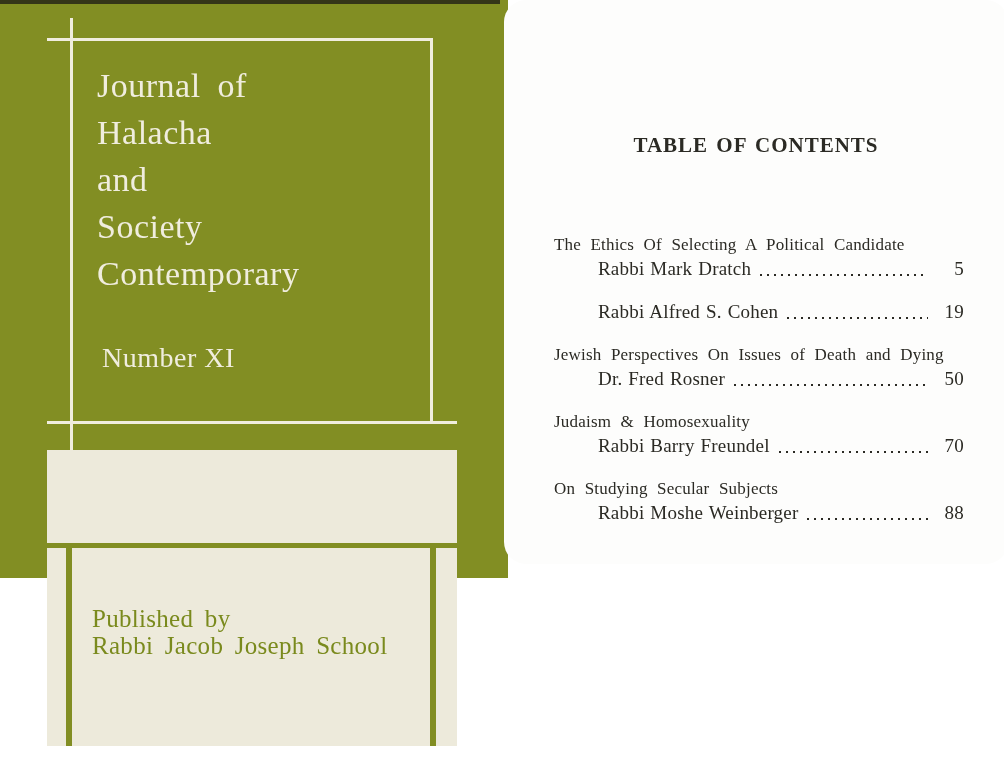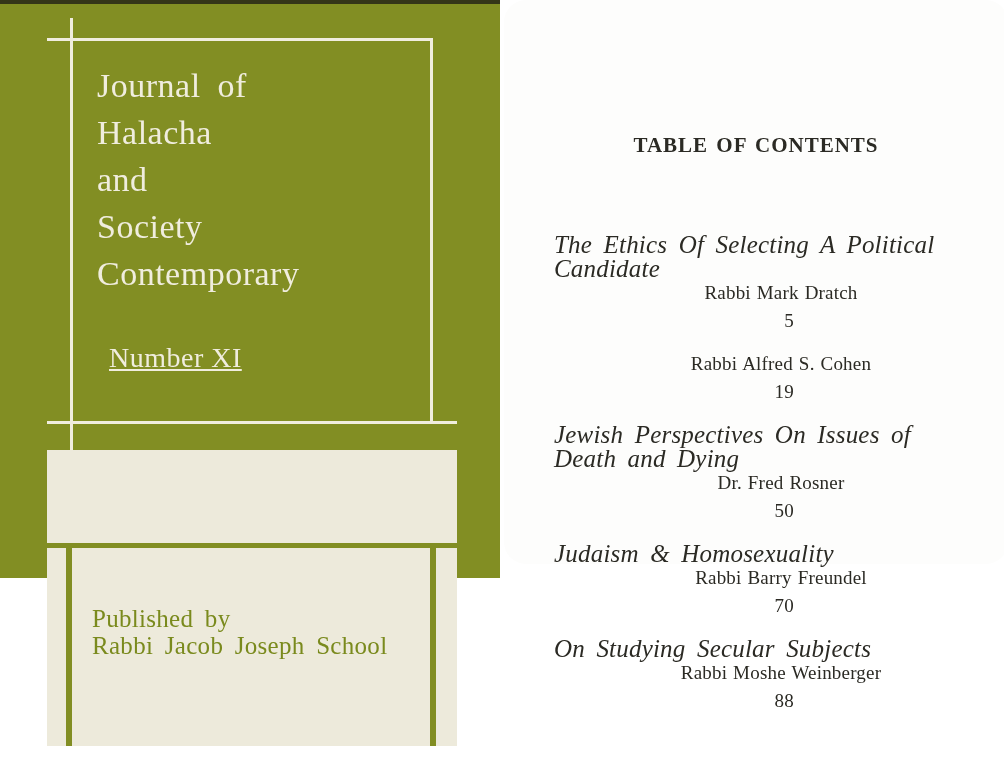--- a/index.html
+++ b/index.html
@@ -5,43 +5,43 @@
   html,body{margin:0;padding:0;background:#ffffff;}
   .stage{
     position:relative;width:1004px;height:782px;overflow:hidden;
     font-family:"Liberation Serif","DejaVu Serif",serif;
   }
 
   
   .cover{
     position:absolute;left:0;top:0;width:500px;height:578px;
     background:var(--cover-green,#828e23);
+    padding-left:8px;
   }
   .cover-topstrip{
     position:absolute;left:0;top:0;width:500px;height:4px;
     background:var(--scan-edge,#343518);
   }
   .frame-line{position:absolute;background:var(--cover-cream,#f0edde);}
   .frame-v-left{left:70px;top:18px;width:3px;height:432px;}
   .frame-h-top{left:47px;top:38px;width:386px;height:3px;}
   .frame-v-right{left:430px;top:38px;width:3px;height:386px;}
   .frame-h-bottom{left:47px;top:421px;width:410px;height:3px;}
 
   .cover-title{
     position:absolute;left:97px;top:62px;margin:0;
     font-size:34px;font-weight:normal;line-height:47px;
     color:var(--cover-cream,#f0edde);
     letter-spacing:0.5px;word-spacing:8px;
   }
   .cover-title span{display:block;}
   .cover-issue{
-    position:absolute;left:109px;top:342px;
+    position:absolute;left:102px;top:342px;
     font-size:28px;letter-spacing:0.5px;
     color:var(--cover-cream,#f0edde);
-    text-decoration:underline;
   }
 
   .cover-panel{
     position:absolute;left:47px;top:450px;width:410px;height:296px;
     background:var(--panel-cream,#edeadb);
   }
   .panel-divider{
     position:absolute;left:0;top:93px;width:410px;height:5px;
     background:var(--cover-green,#828e23);
   }
@@ -69,27 +69,27 @@
     position:absolute;left:0;top:133px;width:100%;margin:0;
     text-align:center;font-size:21px;font-weight:bold;
     letter-spacing:1px;word-spacing:2px;
     color:var(--ink,#2b2a24);
   }
   .toc-list{
     position:absolute;left:50px;top:233px;right:44px;
   }
   .toc-entry{margin-bottom:19px;}
   .toc-title{
-    font-size:25px;line-height:24px;
-    letter-spacing:0.2px;word-spacing:5px;font-style:italic;
+    font-size:17px;line-height:24px;
+    letter-spacing:0.2px;word-spacing:5px;
   }
   .toc-authorline{
-    display:flex;align-items:center;
+    display:flex;align-items:flex-start;
     margin-left:44px;font-size:19px;line-height:24px;
-    letter-spacing:0.2px;word-spacing:1px;flex-direction:column;
+    letter-spacing:0.2px;word-spacing:1px;
   }
   .leader{
     flex:1;height:5px;align-self:flex-end;
     margin:0 10px 4px 8px;
     background-image:radial-gradient(circle at 2px 3px, var(--ink,#2b2a24) 1.15px, transparent 1.5px);
     background-size:7px 5px;background-repeat:repeat-x;
   }
   .pg{min-width:26px;text-align:right;}
 </style>
 </head>

